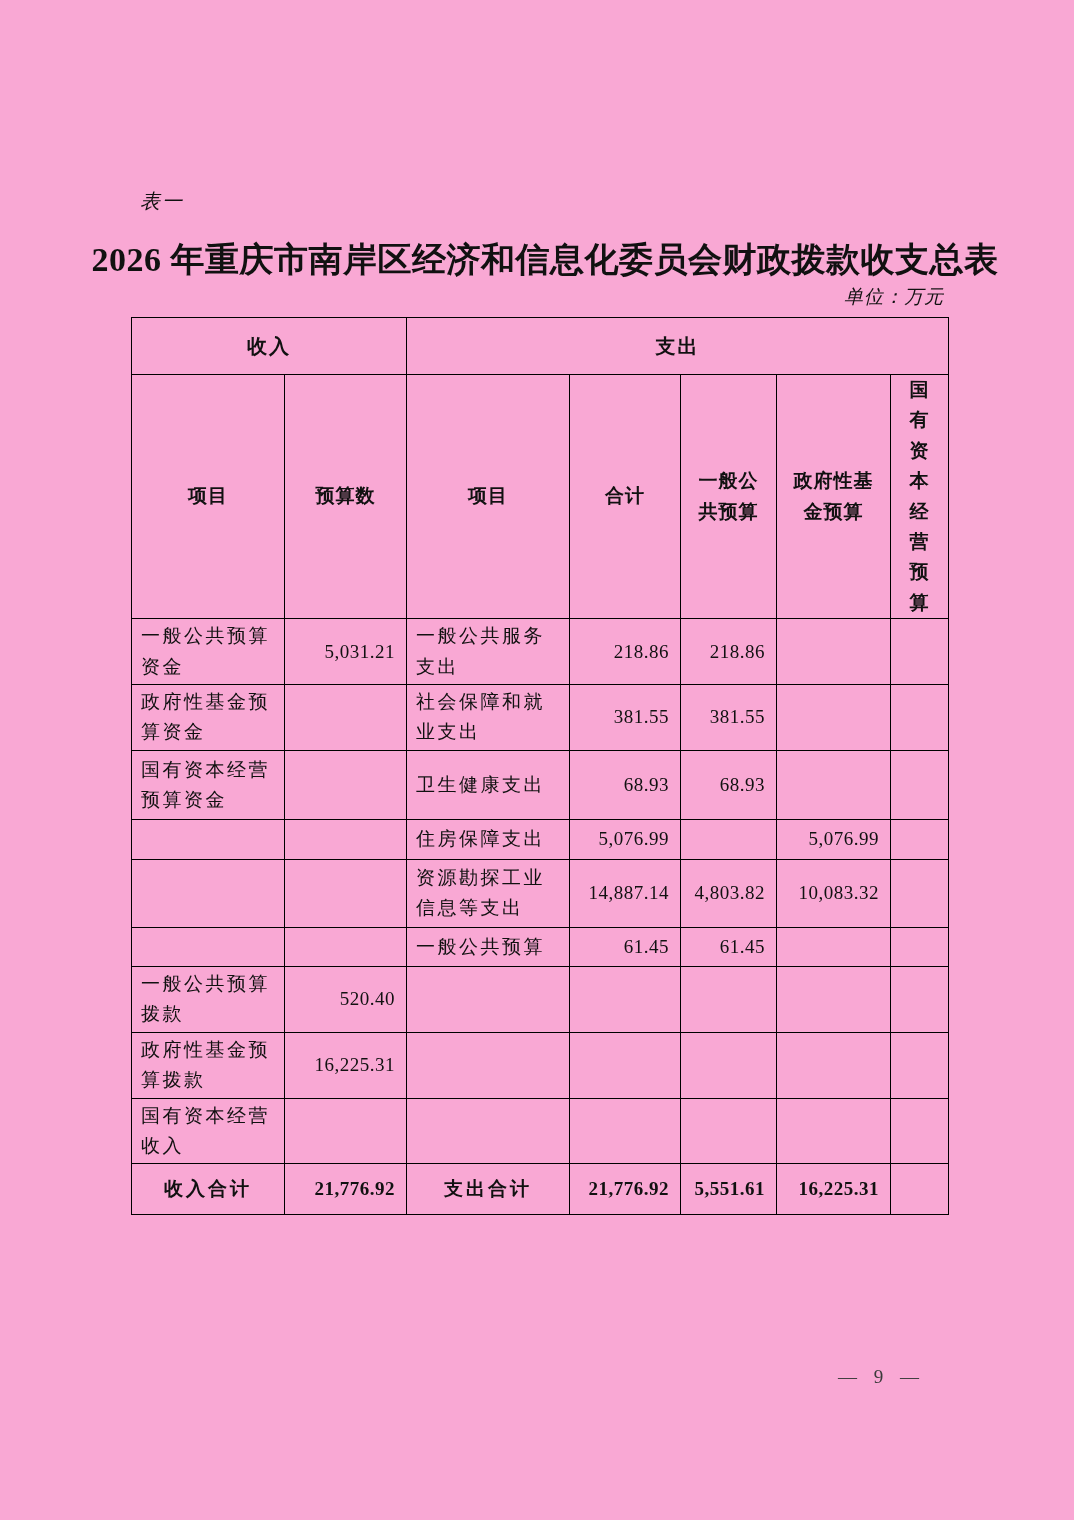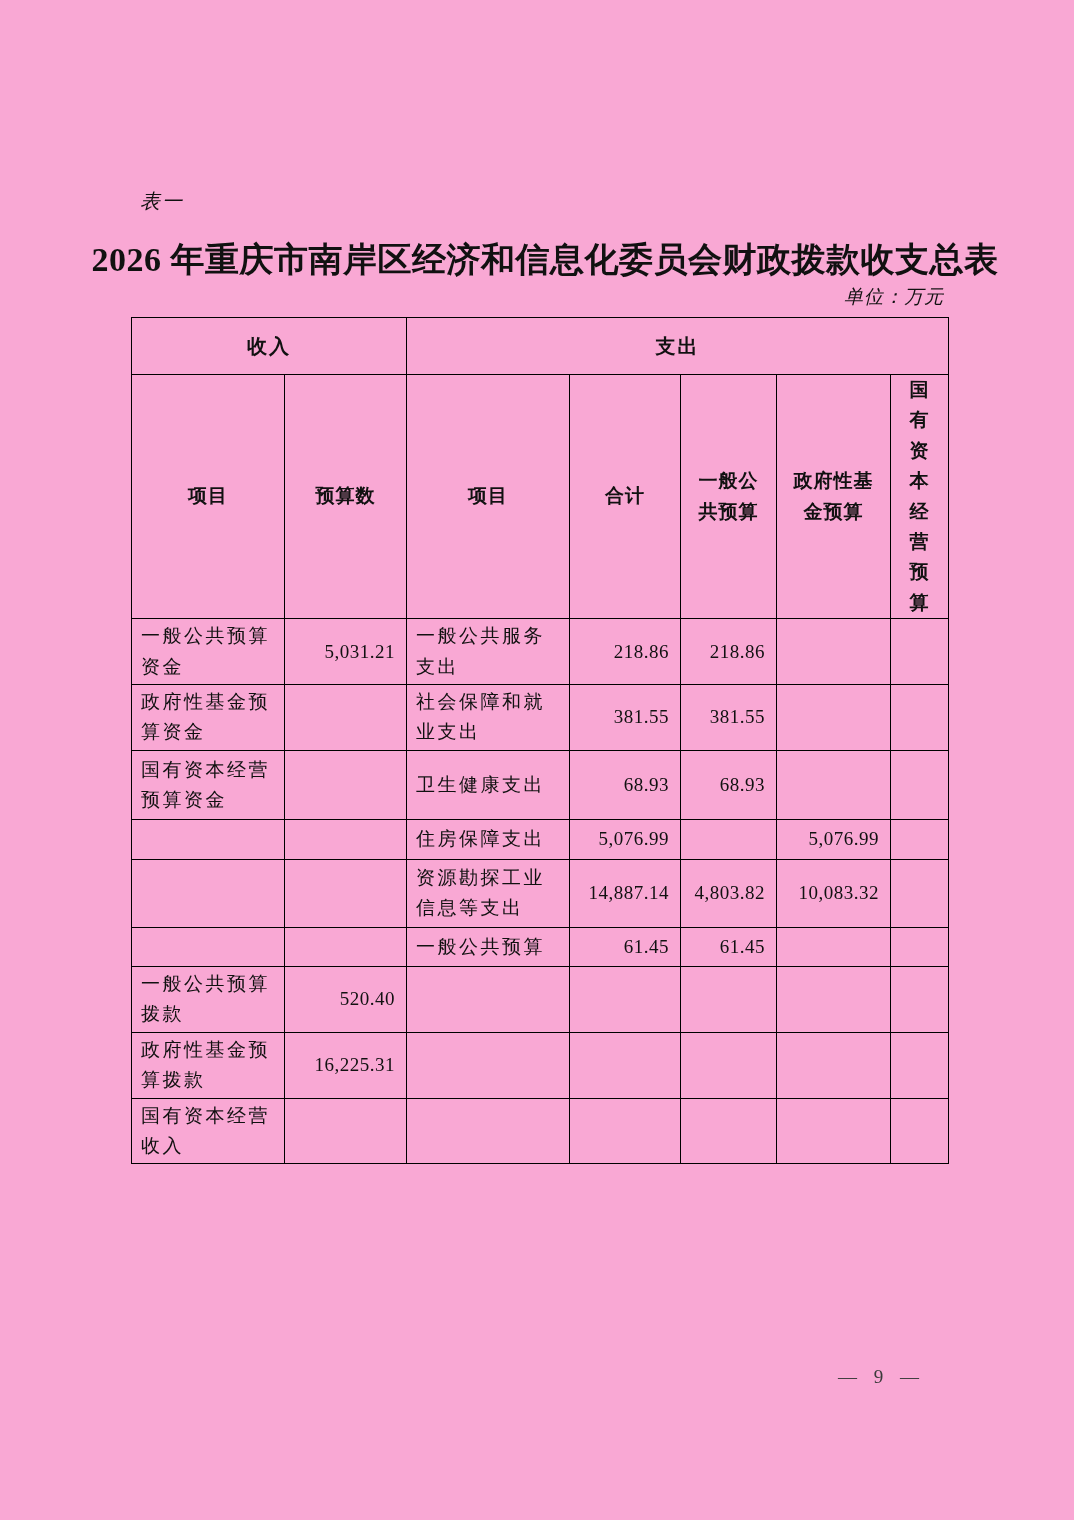--- a/index.html
+++ b/index.html
@@ -241,18 +241,27 @@
         <tr style="height: 65px;">
           <td class="label">国有资本经营
 收入</td>
           <td class="num"></td>
           <td class="label"></td>
           <td class="num"></td>
           <td class="num"></td>
           <td class="num"></td>
           <td class="num"></td>
         </tr>
+        <tr class="bold-row total-row" style="height: 51px;">
+          <td class="label">收入合计</td>
+          <td class="num">21,776.92</td>
+          <td class="label">支出合计</td>
+          <td class="num">21,776.92</td>
+          <td class="num">5,551.61</td>
+          <td class="num">16,225.31</td>
+          <td class="num"></td>
+        </tr>
       </tbody>
   </table>
 
   <div class="page-number">— 9 —</div>
 
 </div>
 
 </body></html>

